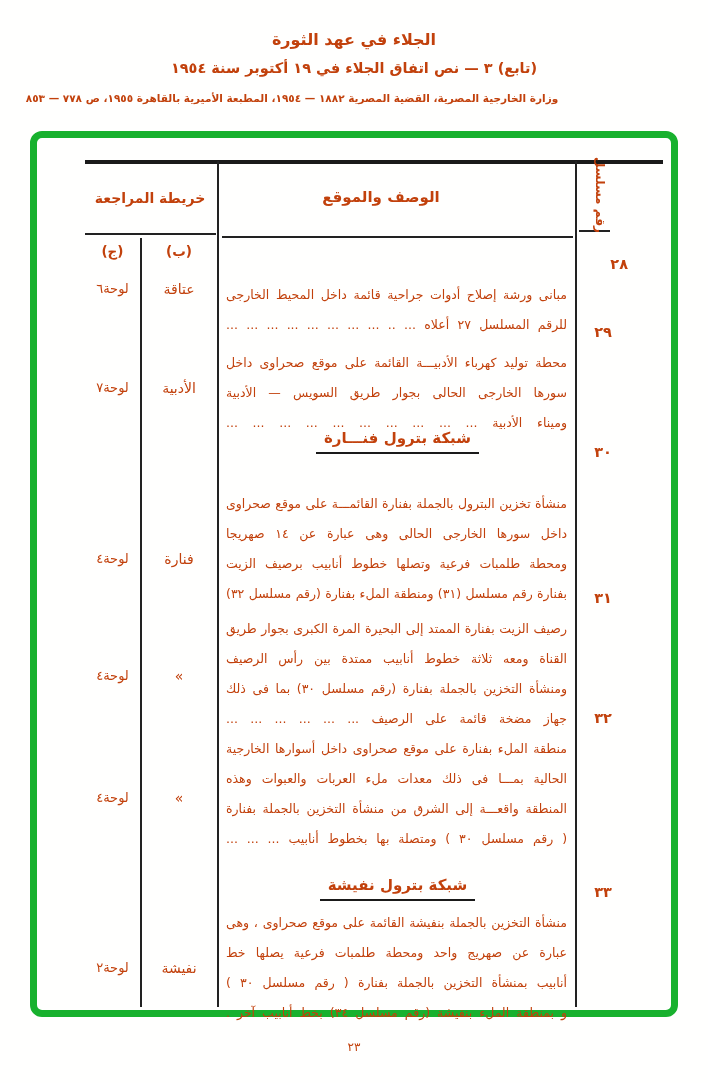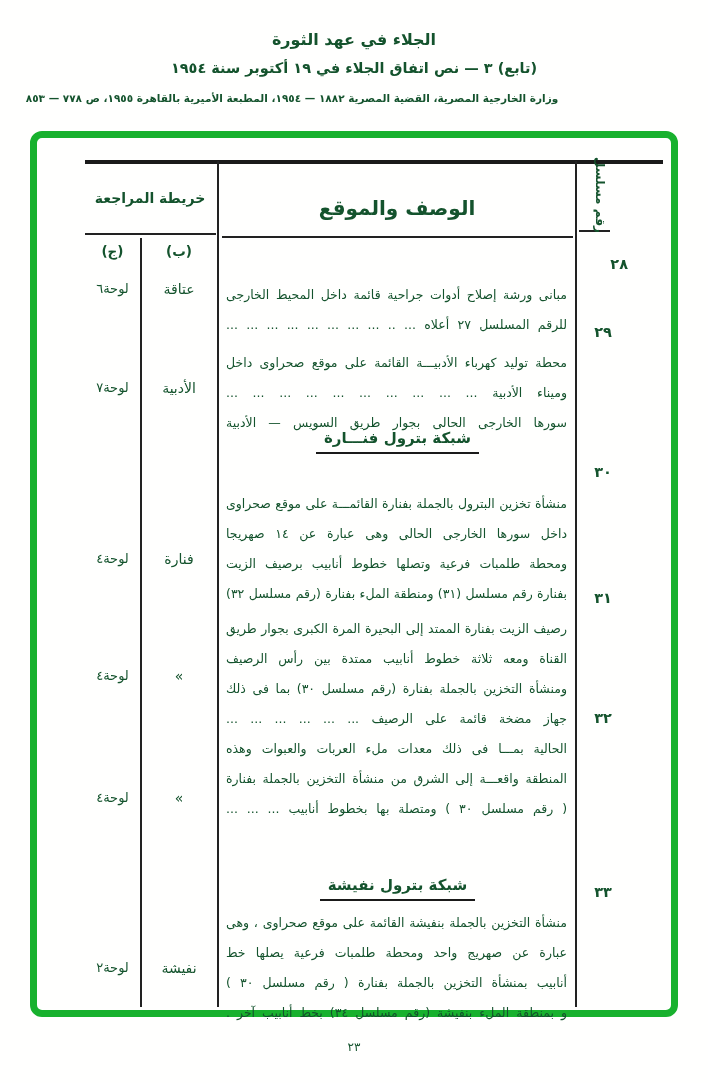--- a/index.html
+++ b/index.html
@@ -1,33 +1,33 @@
 <!DOCTYPE html>
 <html lang="ar"><head>
 <meta charset="utf-8">
 <style>
   html,body{margin:0;padding:0;background:#ffffff;}
   .page{
     position:relative;width:708px;height:1083px;background:#fffffe;
-    font-family:"DejaVu Sans",sans-serif;color:#14532d;overflow:hidden;
+    font-family:"DejaVu Sans",sans-serif;color:#c2410c;overflow:hidden;
   }
   .abs{position:absolute;}
   .ctr{text-align:center;direction:rtl;}
   .hdr-title{left:0;top:30px;width:708px;font-size:16px;font-weight:bold;}
   .hdr-sub{left:0;top:60px;width:708px;font-size:14.5px;font-weight:bold;}
   .hdr-src{left:0;top:92px;width:584px;font-size:10.5px;font-weight:bold;letter-spacing:0;}
   .frame{
     left:30px;top:131px;width:648px;height:886px;box-sizing:border-box;
     border:7px solid #18b12e;border-radius:12px;background:transparent;
   }
   .top-rule{left:85px;top:160px;width:578px;height:4px;
     border-top:3px solid #1a1a1a;border-bottom:1px solid #1a1a1a;box-sizing:border-box;}
   .vline{background:#222;width:2px;}
   .hline{background:#222;height:2px;}
-  .col-hdr-desc{left:227px;top:188px;width:340px;font-size:20px;font-weight:bold;margin-top:8px;}
+  .col-hdr-desc{left:211px;top:188px;width:340px;font-size:15px;font-weight:bold;}
   .col-hdr-map{left:86px;top:190px;width:128px;font-size:14px;font-weight:bold;}
   .serial-hdr{left:558px;top:186px;width:80px;height:18px;transform:rotate(90deg);
     font-size:12px;font-weight:bold;text-align:center;direction:rtl;}
   .sub-hdr{top:243px;font-size:13.5px;font-weight:bold;}
   .desc{left:226px;width:341px;direction:rtl;margin-top:28px;}
   .dl{height:30px;line-height:30px;font-size:12.5px;text-align:justify;text-align-last:justify;overflow:hidden;white-space:nowrap;}
   .serial-cell{left:578px;width:50px;text-align:center;font-size:14.5px;font-weight:bold;direction:rtl;}
   .mapb{left:142px;width:74px;font-size:14px;}
   .mapc{left:86px;width:53px;font-size:13px;}
   .section-hdr{left:227px;width:341px;text-align:center;direction:rtl;}
@@ -64,31 +64,31 @@
   <div class="abs desc" style="top:252px;">
     <div class="dl">مبانى ورشة إصلاح أدوات جراحية قائمة داخل المحيط الخارجى</div>
     <div class="dl">للرقم المسلسل ٢٧ أعلاه ... .. ... ... ... ... ... ... ... ...</div>
   </div>
   <div class="abs ctr mapb" style="top:281px;">عتاقة</div>
   <div class="abs ctr mapc" style="top:281px;">لوحة٦</div>
 
   <div class="abs serial-cell" style="top:324px;">٢٩</div>
   <div class="abs desc" style="top:320px;">
     <div class="dl">محطة توليد كهرباء الأدبيـــة القائمة على موقع صحراوى داخل</div>
+    <div class="dl">سورها الخارجى الحالى بجوار طريق السويس — الأدبية</div>
     <div class="dl">وميناء الأدبية ... ... ... ... ... ... ... ... ... ...</div>
-    <div class="dl">سورها الخارجى الحالى بجوار طريق السويس — الأدبية</div>
   </div>
   <div class="abs ctr mapb" style="top:380px;">الأدبية</div>
   <div class="abs ctr mapc" style="top:380px;">لوحة٧</div>
 
   <div class="abs section-hdr" style="top:428px;">
     <span>شبكة بترول فنـــارة</span>
   </div>
 
-  <div class="abs serial-cell" style="top:464px;">٣٠</div>
+  <div class="abs serial-cell" style="top:444px;">٣٠</div>
   <div class="abs desc" style="top:461px;">
     <div class="dl">منشأة تخزين البترول بالجملة بفنارة القائمـــة على موقع صحراوى</div>
     <div class="dl">داخل سورها الخارجى الحالى وهى عبارة عن ١٤ صهريجا</div>
     <div class="dl">ومحطة طلمبات فرعية وتصلها خطوط أنابيب برصيف الزيت</div>
     <div class="dl">بفنارة رقم مسلسل (٣١) ومنطقة الملء بفنارة (رقم مسلسل ٣٢)</div>
   </div>
   <div class="abs ctr mapb" style="top:551px;">فنارة</div>
   <div class="abs ctr mapc" style="top:551px;">لوحة٤</div>
 
   <div class="abs serial-cell" style="top:590px;">٣١</div>
@@ -96,20 +96,21 @@
     <div class="dl">رصيف الزيت بفنارة الممتد إلى البحيرة المرة الكبرى بجوار طريق</div>
     <div class="dl">القناة ومعه ثلاثة خطوط أنابيب ممتدة بين رأس الرصيف</div>
     <div class="dl">ومنشأة التخزين بالجملة بفنارة (رقم مسلسل ٣٠) بما فى ذلك</div>
     <div class="dl">جهاز مضخة قائمة على الرصيف ... ... ... ... ... ...</div>
   </div>
   <div class="abs ctr mapb" style="top:668px;">»</div>
   <div class="abs ctr mapc" style="top:668px;">لوحة٤</div>
 
   <div class="abs serial-cell" style="top:710px;">٣٢</div>
   <div class="abs desc" style="top:706px;">
+    <div class="dl">منطقة الملء بفنارة على موقع صحراوى داخل أسوارها الخارجية</div>
     <div class="dl">الحالية بمـــا فى ذلك معدات ملء العربات والعبوات وهذه</div>
     <div class="dl">المنطقة واقعـــة إلى الشرق من منشأة التخزين بالجملة بفنارة</div>
     <div class="dl">( رقم مسلسل ٣٠ ) ومتصلة بها بخطوط أنابيب ... ... ...</div>
   </div>
   <div class="abs ctr mapb" style="top:790px;">»</div>
   <div class="abs ctr mapc" style="top:790px;">لوحة٤</div>
 
   <div class="abs section-hdr" style="top:875px;">
     <span>شبكة بترول نفيشة</span>
   </div>

